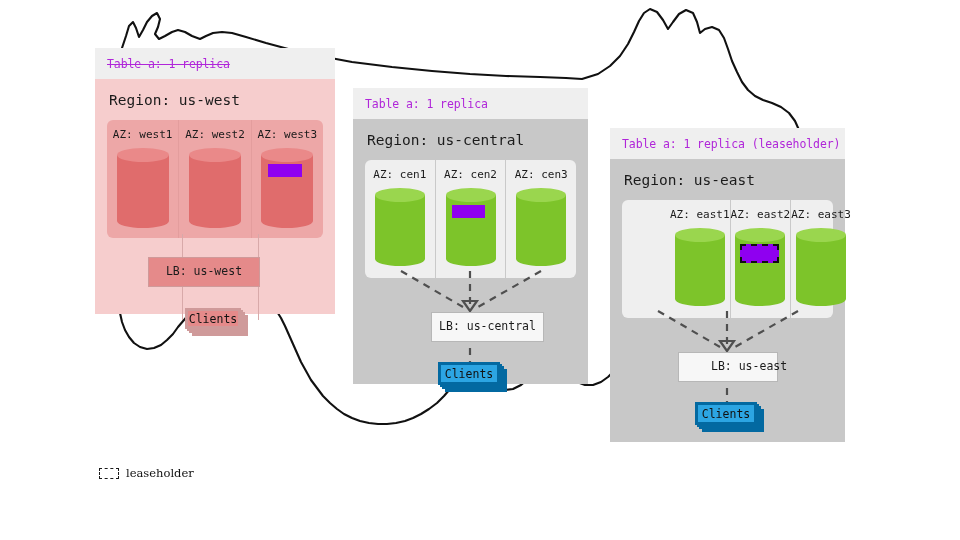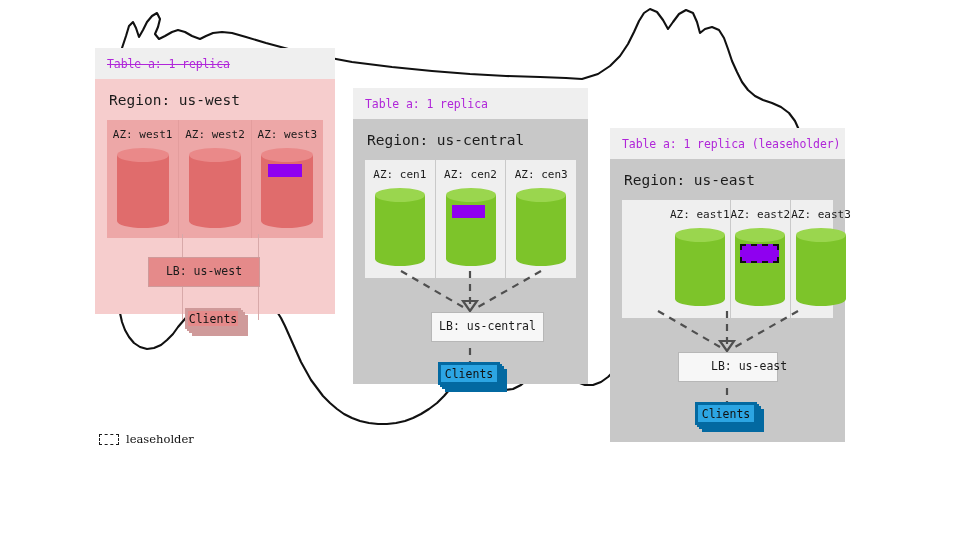--- a/index.html
+++ b/index.html
@@ -63,20 +63,21 @@
     padding: 13px 0 12px 14px;
     white-space: nowrap;
   }
 
   
   .az-strip {
     position: relative;
     display: flex;
     background: #efefef;
     margin: 0 12px;
+    border-radius: 6px;
   }
   .region.offline .az-strip { background: #eda7a7; }
 
   .az {
     position: relative;
     flex: 1 1 0;
     box-sizing: border-box;
     padding: 8px 0 12px 0;
     border-right: 1px solid #c9c9c9;
     text-align: center;
@@ -408,18 +409,18 @@
 
       <div class="clients-wrap" style="left:85px; top:243px; width:70px; height:30px;">
         <div class="sheet s3" style="width:62px;height:23px;"></div>
         <div class="sheet s2" style="width:62px;height:23px;"></div>
         <div class="sheet s1" style="width:62px;height:23px;"></div>
         <div class="sheet front" style="width:62px;height:23px;">Clients</div>
       </div>
     </div>
   </div>
 
-  <div id="legend" style="left:99px; top:432px;">
+  <div id="legend" style="left:99px; top:466px;">
     <div class="swatch"></div>
     <div class="legend-text">leaseholder</div>
   </div>
 
 </div>
 
 </body></html>

